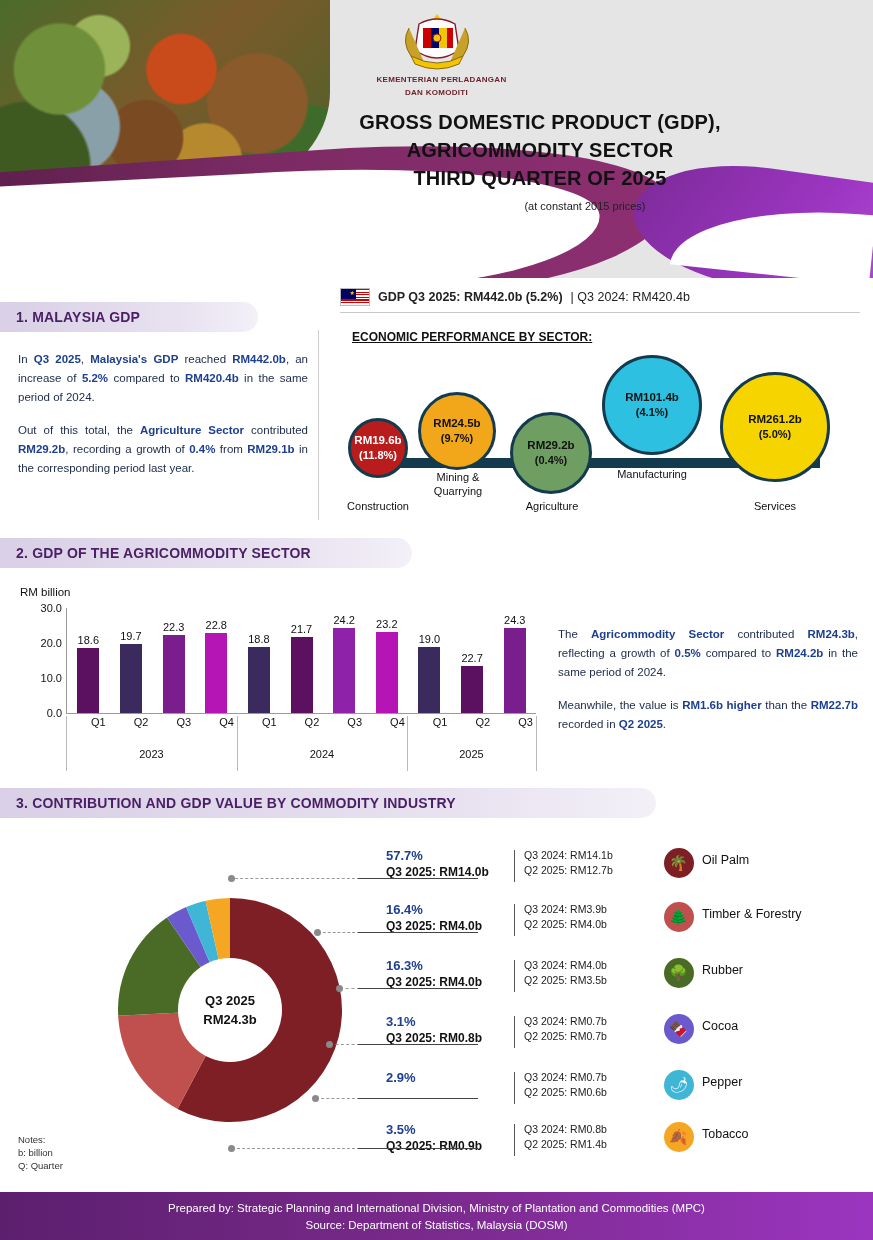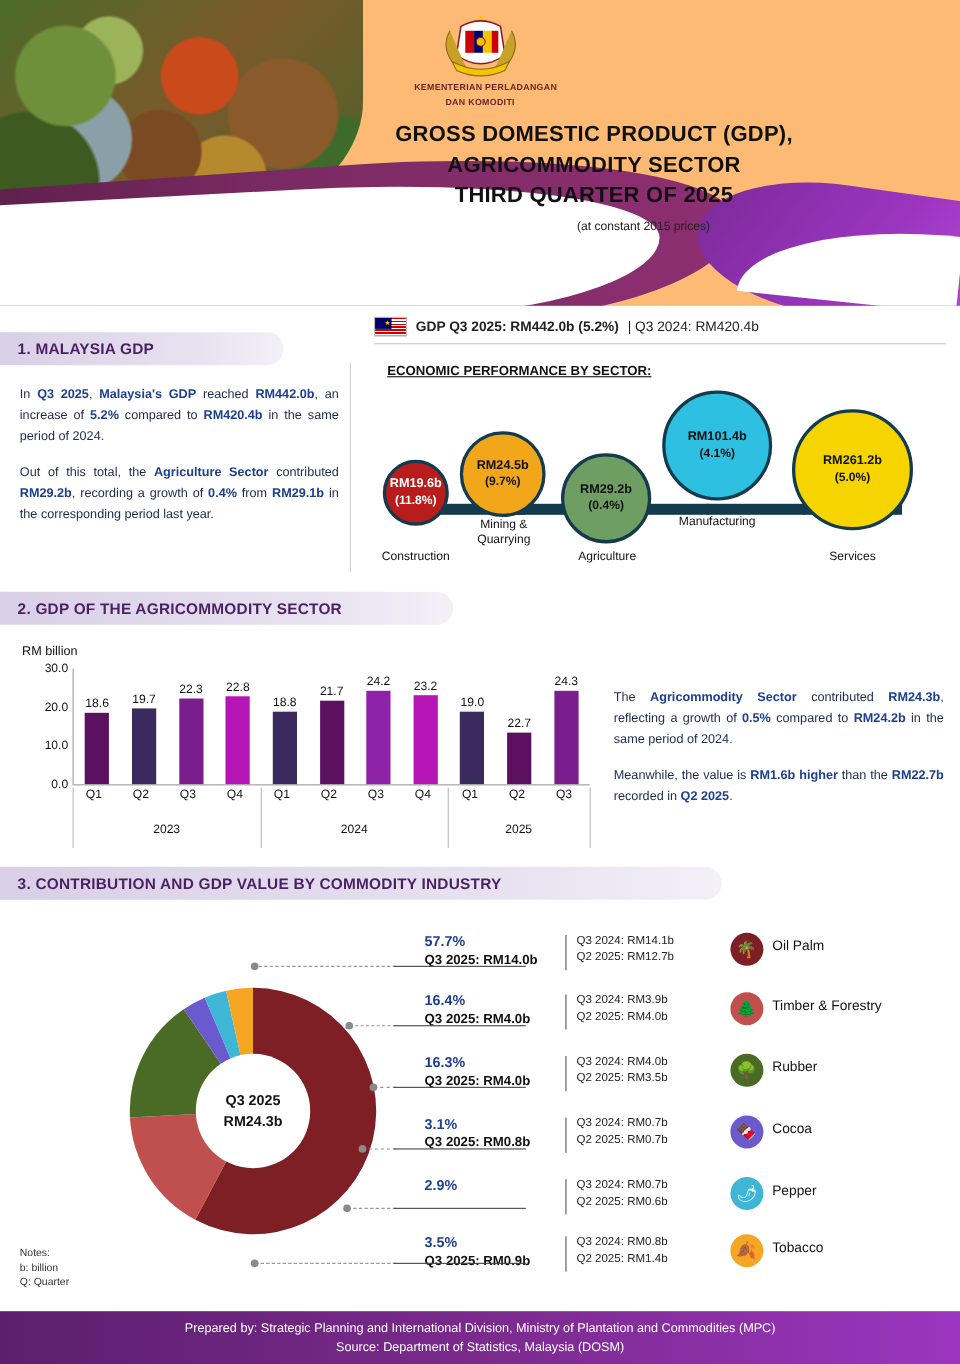--- a/index.html
+++ b/index.html
@@ -9,21 +9,21 @@
     font-family: "Liberation Sans", sans-serif;
     background: #ffffff;
     color: #1a1a1a;
     position: relative;
     overflow: hidden;
   }
   
   .header {
     position: relative;
     width: 873px; height: 278px;
-    background: #fdba74;
+    background: #e5e5e5;
     overflow: hidden;
   }
   .header-photo {
     position: absolute; left: 0; top: 0;
     width: 330px; height: 230px;
     background:
       radial-gradient(circle at 18% 30%, #6f8f3a 0 14%, transparent 15%),
       radial-gradient(circle at 8% 72%, #3e5a20 0 18%, transparent 19%),
       radial-gradient(circle at 30% 20%, #9bb45a 0 10%, transparent 11%),
       radial-gradient(circle at 22% 55%, #8aa0a8 0 16%, transparent 17%),
@@ -139,21 +139,21 @@
   .axis-y { position:absolute; left: 18px; top: 608px; width: 44px; height: 110px; }
   .axis-y div { position:absolute; right: 0; font-size: 11px; color:#111; transform: translateY(-50%); }
   .plot {
     position:absolute; left: 66px; top: 608px; width: 470px; height: 105px;
     border-left: 1px solid #9a9a9a;
   }
   .bars { position:absolute; left:0; bottom:0; width:100%; height: 105px; display:flex; align-items:flex-end; }
   .barcell { flex:1; display:flex; flex-direction:column; align-items:center; justify-content:flex-end; height:100%; }
   .bar { width: 22px; }
   .x-axis { position:absolute; left: 66px; top: 713px; width: 470px; height: 1px; background:#9a9a9a; }
-  .qrow { position:absolute; left: 64px; top: 716px; width: 470px; display:flex; }
+  .qrow { position:absolute; left: 77px; top: 716px; width: 470px; display:flex;justify-content:flex-end; }
   .qrow div { flex:1; text-align:center; font-size: 11px; color:#111; }
   .yrow { position:absolute; left: 66px; top: 748px; width: 470px; display:flex; }
   .yrow div { text-align:center; font-size: 11px; color:#111; }
   .ysep { position:absolute; top: 716px; width: 1px; height: 55px; background: #b9b9b9; }
   .chart-box-l { position:absolute; left: 66px; top: 716px; width:1px; height: 55px; background:#b9b9b9; }
   .chart-box-r { position:absolute; left: 536px; top: 716px; width:1px; height: 55px; background:#b9b9b9; }
 
   .s2-text { position:absolute; left: 558px; top: 625px; width: 300px; font-size: 11.5px; line-height: 19px; color:#1b2a4a; text-align: justify; }
   .s2-text p { margin: 0 0 14px 0; }
 

